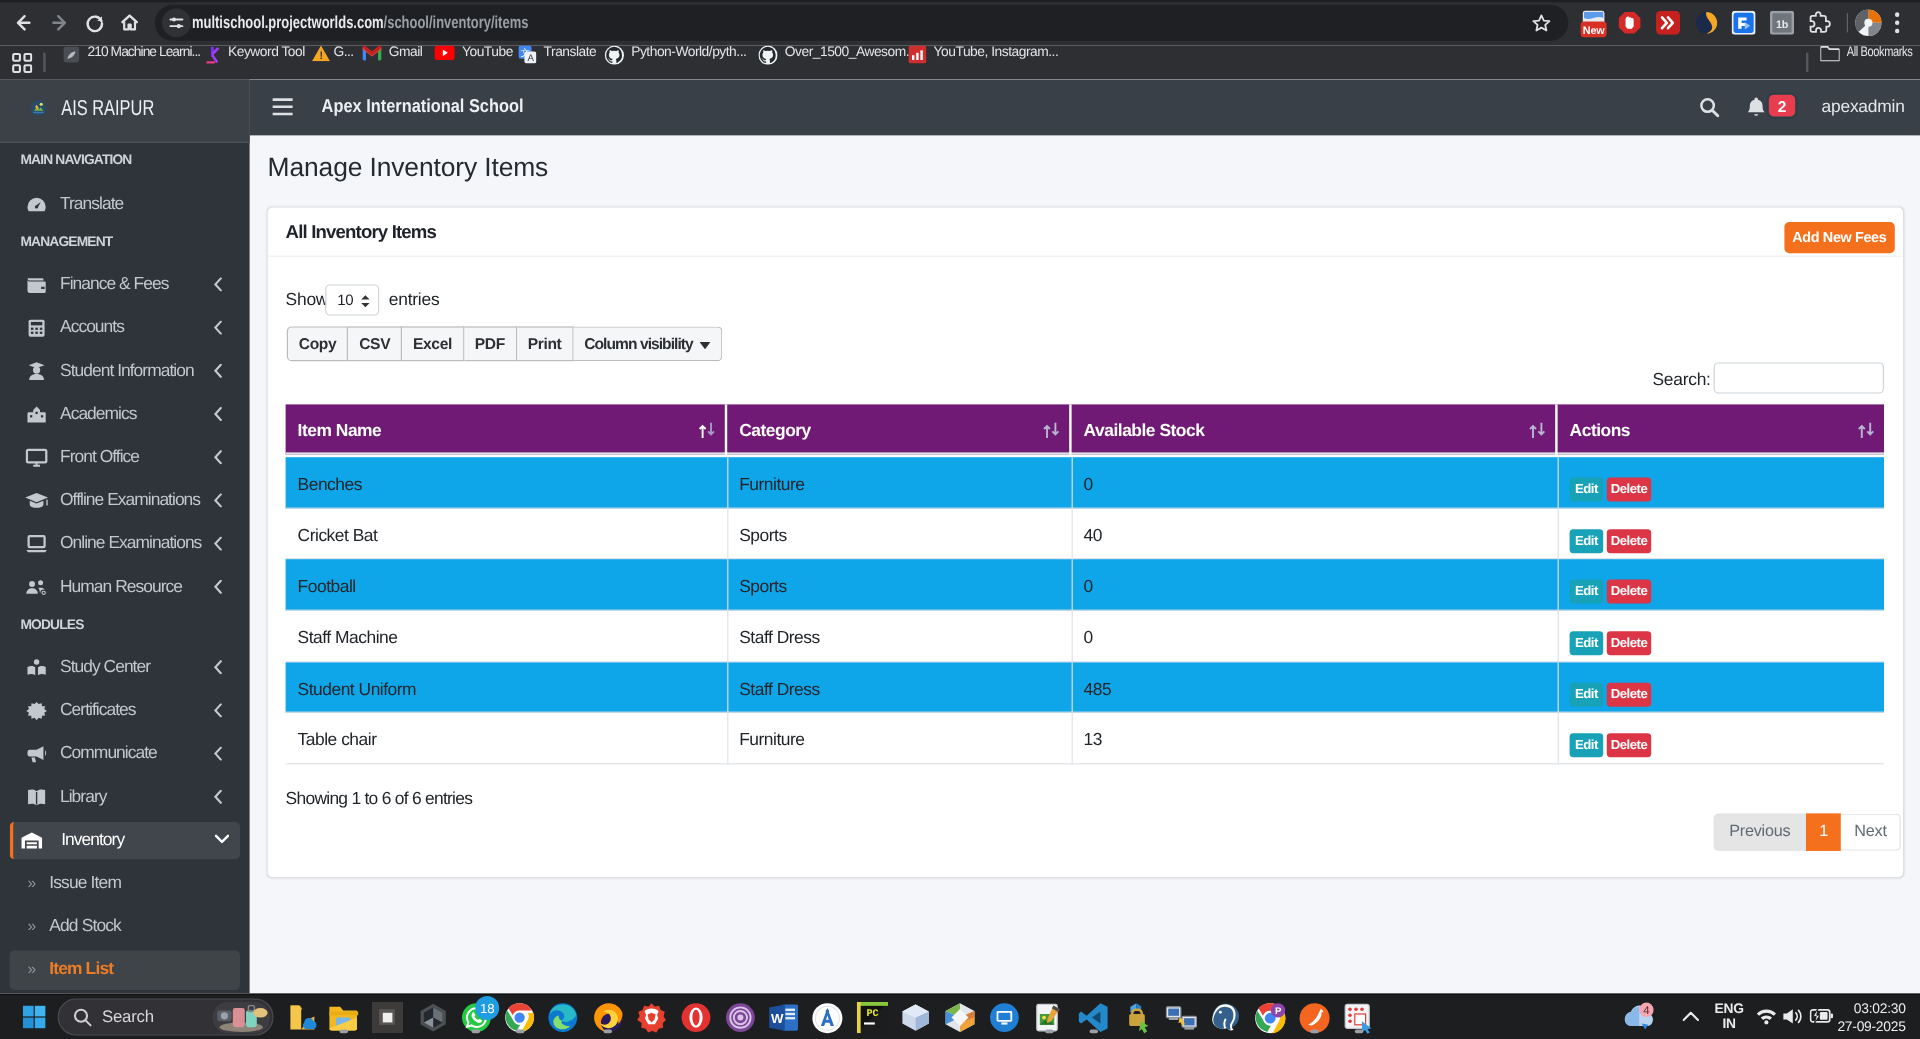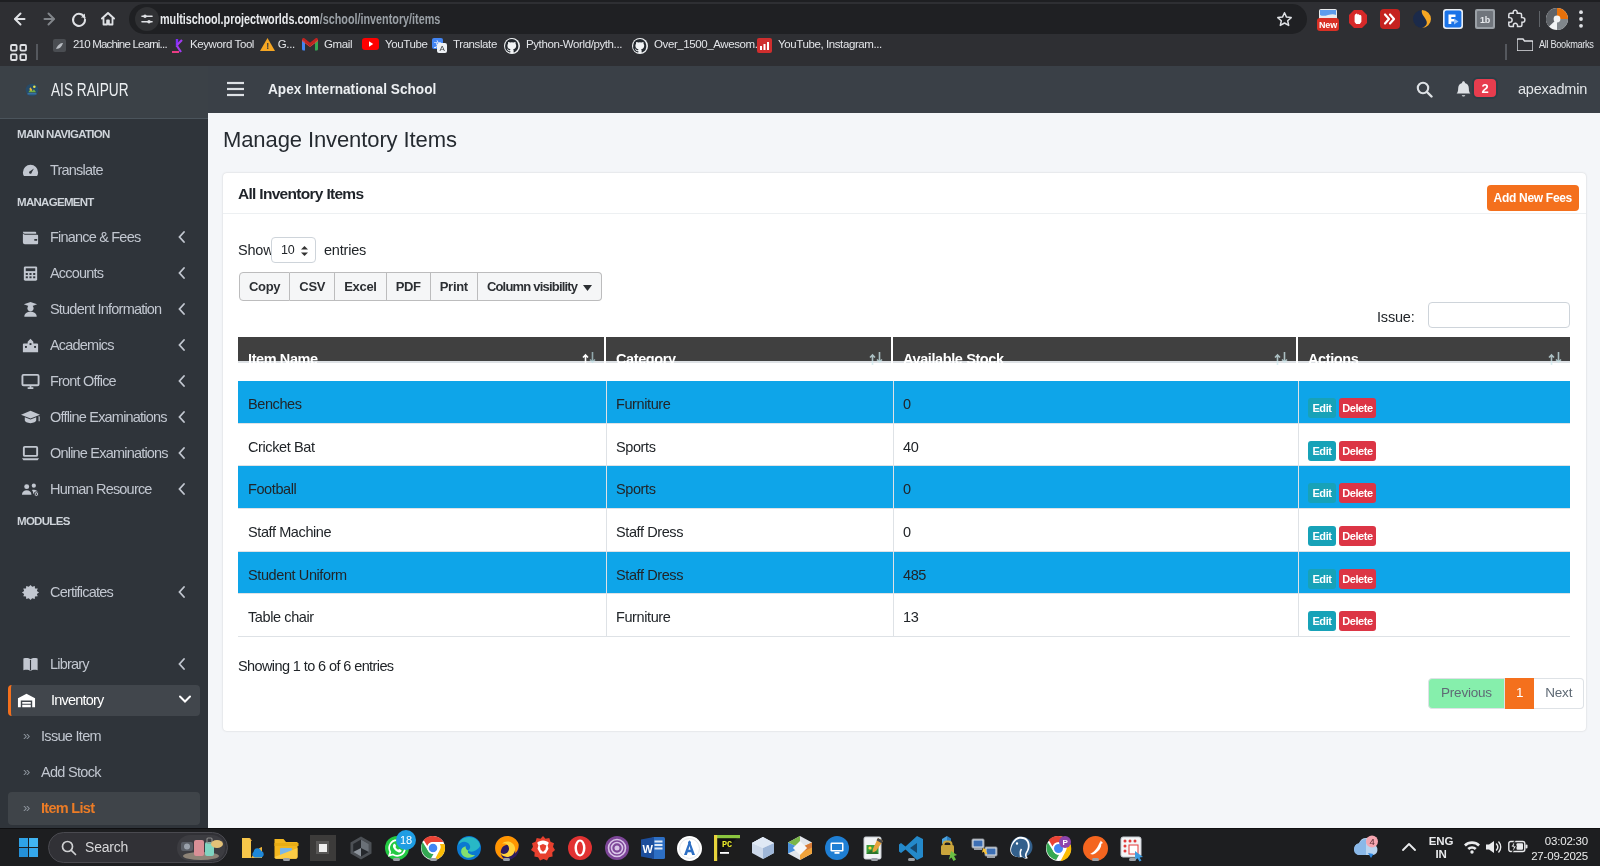--- a/index.html
+++ b/index.html
@@ -298,25 +298,45 @@
           <path d="M11.5 8.6c.6-.3 1.3-.4 2-.4 2.5 0 4.5 1.5 4.5 4.2h-5.2c0-1.6-.5-2.9-1.3-3.8z" fill="#c2c7d0"></path>
           <circle cx="16.2" cy="12.8" r="2.4" fill="#c2c7d0" stroke="#2f343a" stroke-width="1"></circle>
           <circle cx="16.2" cy="12.8" r=".9" fill="#2f343a"></circle>
         </svg>
       <span class="lbl">Human Resource</span>
       <svg class="arr" width="7" height="12" viewBox="0 0 7 12">
           <path d="M6 1 1.5 6 6 11" stroke="#c2c7d0" stroke-width="1.8" fill="none" stroke-linecap="round"></path>
         </svg>
     </div>
     <div class="shead" style="top:449px">MODULES</div>
+    <div class="sitem" style="top:475px">
+      <svg class="icn" viewBox="0 0 20 16">
+          <circle cx="10" cy="3" r="2.4" fill="#c2c7d0"></circle>
+          <path d="M2 7.2c2.5-1.2 5-1 6.8.4v7c-1.8-1.3-4.3-1.5-6.8-.4zM18 7.2c-2.5-1.2-5-1-6.8.4v7c1.8-1.3 4.3-1.5 6.8-.4z" fill="#c2c7d0"></path>
+        </svg>
+      <span class="lbl">Study Center</span>
+      <svg class="arr" width="7" height="12" viewBox="0 0 7 12">
+          <path d="M6 1 1.5 6 6 11" stroke="#c2c7d0" stroke-width="1.8" fill="none" stroke-linecap="round"></path>
+        </svg>
+    </div>
     <div class="sitem" style="top:511px">
       <svg class="icn" viewBox="0 0 20 16">
           <path d="M10 0l1.8 2.2 2.7-.9.2 2.9 2.9.2-.9 2.7L19 9l-2.3 1.8.9 2.7-2.9.2-.2 2.9-2.7-.9L10 18l-1.8-2.3-2.7.9-.2-2.9-2.9-.2.9-2.7L1 9l2.3-1.9-.9-2.7 2.9-.2.2-2.9 2.7.9z" fill="#c2c7d0" transform="scale(1,0.89)"></path>
         </svg>
       <span class="lbl">Certificates</span>
+      <svg class="arr" width="7" height="12" viewBox="0 0 7 12">
+          <path d="M6 1 1.5 6 6 11" stroke="#c2c7d0" stroke-width="1.8" fill="none" stroke-linecap="round"></path>
+        </svg>
+    </div>
+    <div class="sitem" style="top:547px">
+      <svg class="icn" viewBox="0 0 20 16">
+          <path d="M16 1v12l-6-3H4a2 2 0 0 1-2-2V6a2 2 0 0 1 2-2h6zM17.5 4.5c1.2.8 1.2 4.2 0 5z" fill="#c2c7d0"></path>
+          <path d="M5.5 11h3l1 4h-3z" fill="#c2c7d0"></path>
+        </svg>
+      <span class="lbl">Communicate</span>
       <svg class="arr" width="7" height="12" viewBox="0 0 7 12">
           <path d="M6 1 1.5 6 6 11" stroke="#c2c7d0" stroke-width="1.8" fill="none" stroke-linecap="round"></path>
         </svg>
     </div>
     <div class="sitem" style="top:583px">
       <svg class="icn" viewBox="0 0 20 16">
           <path d="M10 2.5C8.2 1 5.5.7 2.5 1.6V14c3-.9 5.7-.6 7.5.9 1.8-1.5 4.5-1.8 7.5-.9V1.6c-3-.9-5.7-.6-7.5.9z" fill="#c2c7d0"></path>
           <path d="M9.4 3.2h1.2v11h-1.2z" fill="#2f343a"></path>
         </svg>
       <span class="lbl">Library</span>
@@ -382,24 +402,24 @@
             <path d="M1 4.5 4.5 1 8 4.5z" fill="#333"></path>
             <path d="M1 7.5 4.5 11 8 7.5z" fill="#333"></path>
           </svg>
       </div>
       <div class="abs" style="left:101px;top:69px;font-size:14.5px;color:#212529">entries</div>
       <div class="abs" style="left:16px;top:99px">
         <span class="dtbtn" style="border-left:1px solid #bcbcbd;border-radius:4px 0 0 4px">Copy</span><span class="dtbtn">CSV</span><span class="dtbtn">Excel</span><span class="dtbtn">PDF</span><span class="dtbtn">Print</span><span class="dtbtn" style="border-radius:0 4px 4px 0;letter-spacing:-.8px">Column visibility <svg width="9" height="6" viewBox="0 0 9 6" style="display:inline-block;margin-left:3px">
               <path d="M0 0h9L4.5 6z" fill="#2c2f33"></path>
             </svg></span>
       </div>
-      <div class="abs" style="left:1154px;top:136px;font-size:14.5px;color:#212529">Issue:</div>
+      <div class="abs" style="left:1154px;top:136px;font-size:14.5px;color:#212529">Search:</div>
       <div class="abs" style="left:1205px;top:129px;width:142px;height:26px;border:1px solid #ced4da;border-radius:4px;background:#fff"></div>
 
-      <div id="thead" class="abs" style="left:15px;top:164px;width:1332px;height:26px;background:#404040;border-bottom:2px solid #dee2e6">
+      <div id="thead" class="abs" style="left:15px;top:164px;width:1332px;height:42px;background:#701a75;border-bottom:2px solid #dee2e6">
         <div class="thc" style="left:0;width:368px">
             <span>Item Name</span>
             <svg class="sort" width="14" height="13" viewBox="0 0 14 13">
               <path d="M3.5 13V3M1 5.5 3.5 3 6 5.5" stroke="#fff" stroke-width="1.6" fill="none"></path>
               <path d="M10.5 0v10M8 7.5l2.5 2.5L13 7.5" stroke="#bfe2e8" stroke-width="1.6" fill="none" opacity=".65"></path>
             </svg>
           </div>
         <div class="thc" style="left:368px;width:287px">
             <span>Category</span>
             <svg class="sort" width="14" height="13" viewBox="0 0 14 13">
@@ -479,21 +499,21 @@
 <div class="c" style="left:665px">13</div>
 <div class="vline" style="left:368px"></div>
             <div class="vline" style="left:655px"></div>
             <div class="vline" style="left:1060px"></div>
 <div class="ebtn" style="left:1070px;width:28px;background:#17a2b8">Edit</div>
 <div class="ebtn" style="left:1101px;width:37px;background:#dc3545;letter-spacing:-.4px">Delete</div>
 </div>
 </div>
       <div class="abs" style="left:15px;top:485px;font-size:14.5px;color:#212529;letter-spacing:-.6px">Showing 1 to 6 of 6 entries</div>
       <div class="abs" style="left:1205px;top:505px;height:31px;display:flex;font-size:13.5px">
-        <div style="border:1px solid #dee2e6;border-radius:4px 0 0 4px;background:#86efac;color:#5f6a75;padding:6px 12px">Previous</div>
+        <div style="border:1px solid #dee2e6;border-radius:4px 0 0 4px;background:#e5e5e5;color:#5f6a75;padding:6px 12px">Previous</div>
         <div style="border:1px solid #f4701d;background:#f4701d;color:#fff;padding:6px 10px;min-width:28px;text-align:center">1</div>
         <div style="border:1px solid #dee2e6;border-left:none;border-radius:0 4px 4px 0;background:#fff;color:#5f6a75;padding:6px 11px">Next</div>
       </div>
     </div>
   </div>
 </div>
 <style>
 .thc{position:absolute;top:0;height:42px;border-right:2px solid #fff;color:#fff;font-size:14.5px;font-weight:700;letter-spacing:-.4px}
 .thc span{position:absolute;left:10px;top:14px}
 .thc .sort{position:absolute;right:8px;top:15px}

